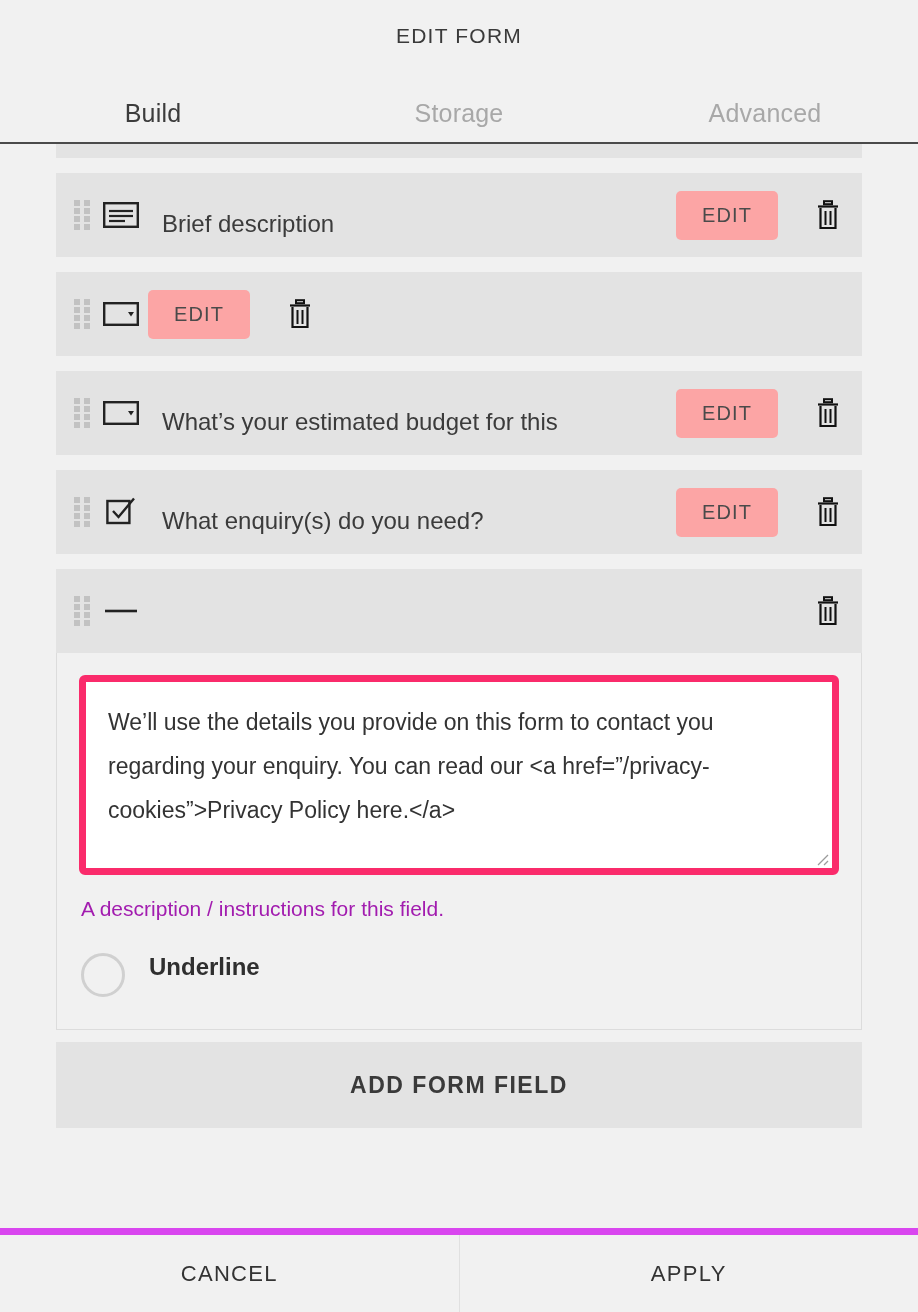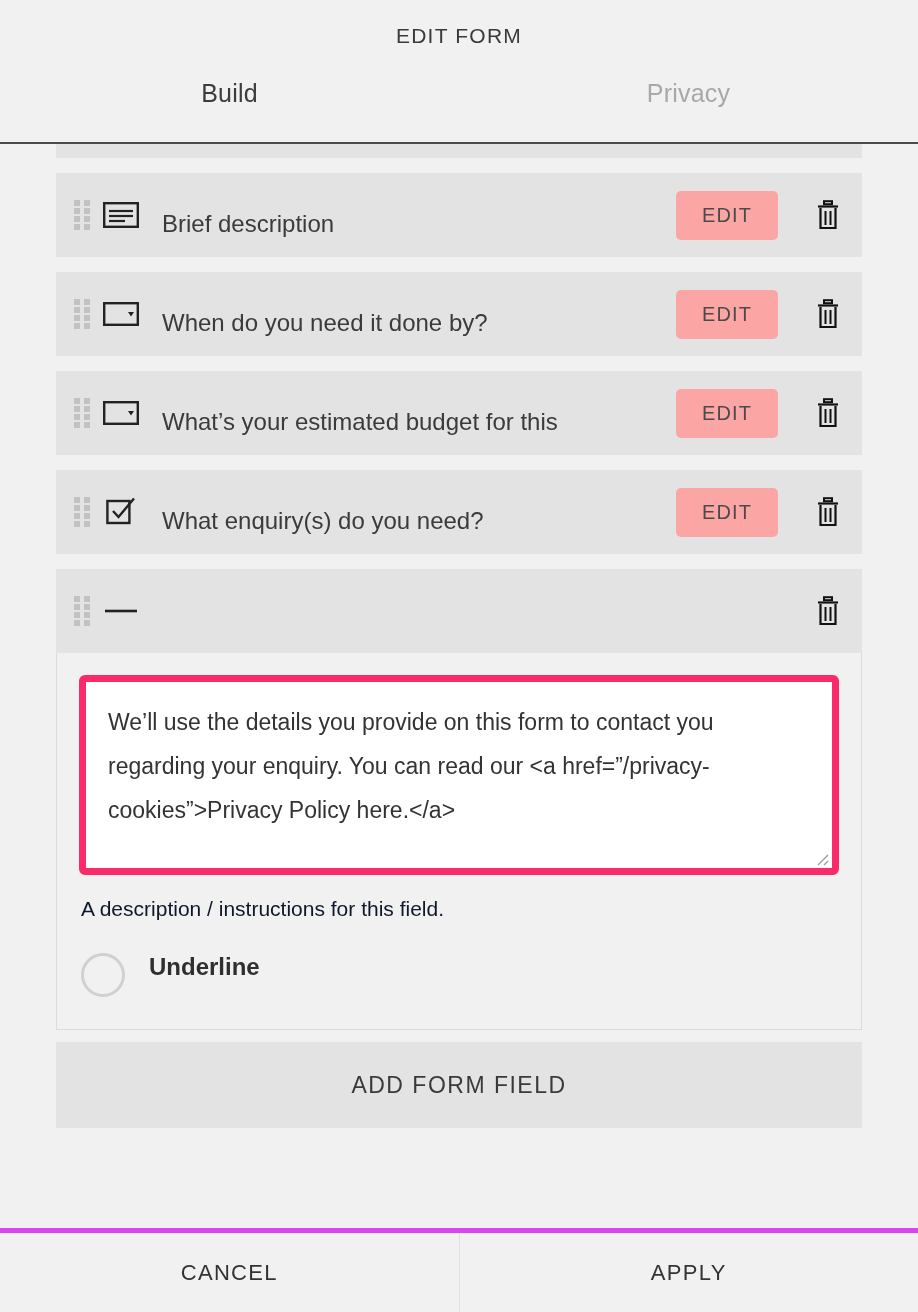--- a/index.html
+++ b/index.html
@@ -22,21 +22,21 @@
     text-align: center;
     font-size: 21px;
     letter-spacing: 1.2px;
     color: #3a3a3a;
     font-weight: 400;
     padding-top: 24px;
     height: 58px;
   }
   .tabs {
     display: flex;
-    align-items: center;
+    align-items: flex-end;
     height: 84px;
     padding: 0 0 14px 0;
   }
   .tab {
     flex: 1;
     text-align: center;
     font-size: 25px;
     color: #a8a8a8;
     font-weight: 400;
     letter-spacing: 0.2px;
@@ -149,21 +149,21 @@
     overflow: hidden;
   }
   .ta-resize {
     position: absolute;
     right: 3px; bottom: 2px;
     width: 16px; height: 16px;
     pointer-events: none;
   }
   .helper-text {
     font-size: 21px;
-    color: #0f172a;
+    color: #a21caf;
     padding: 22px 0 0 2px;
   }
   .opt-row {
     display: flex;
     align-items: flex-start;
     padding: 32px 0 6px 2px;
     cursor: pointer;
   }
   .radio {
     width: 44px; height: 44px;
@@ -184,26 +184,27 @@
     margin: 12px 56px 0 56px;
     background: #e3e3e3;
     border: none;
     width: calc(100% - 112px);
     height: 86px;
     font-family: "Liberation Sans", sans-serif;
     font-size: 23px;
     letter-spacing: 1.5px;
     color: #3a3a3a;
     cursor: pointer;
+    font-weight: bold;
   }
 
   
   .footer {
     height: 84px;
-    border-top: 5px solid #d946ef;
+    border-top: 7px solid #d946ef;
     display: flex;
     flex: 0 0 auto;
   }
   .footer-btn {
     flex: 1;
     background: #f1f1f1;
     border: none;
     font-family: "Liberation Sans", sans-serif;
     font-size: 22px;
     letter-spacing: 1.3px;
@@ -214,21 +215,22 @@
 </style>
 </head>
 <body>
 
 <div class="app">
 
   <div class="modal-title">EDIT FORM</div>
 
   <div class="tabs">
     <div class="tab active">Build</div>
-    <div class="tab">Privacy</div>
+    <div class="tab">Storage</div>
+    <div class="tab">Advanced</div>
   </div>
 
   <div class="scroll-body">
     <div class="scroll-inner">
 
       <div class="field-list">
 
         <div class="field-row">
           
           
@@ -279,21 +281,20 @@
               <i></i>
               <i></i>
               <i></i>
           </span>
           <span class="field-icon">
             <svg width="36" height="24" viewBox="0 0 36 24">
                 <rect x="1.2" y="1.2" width="33.6" height="21.6" fill="none" stroke="#222" stroke-width="2.4"></rect>
                 <path d="M25 10 L31 10 L28 14.5 Z" fill="#222"></path>
               </svg>
           </span>
-          <span class="field-label">When do you need it done by?</span>
           <button class="row-btn">EDIT</button>
           <button class="trash-btn">
             <svg width="24" height="30" viewBox="0 0 24 30">
                 <rect x="8" y="1.2" width="8" height="3" fill="none" stroke="#111" stroke-width="2"></rect>
                 <line x1="2" y1="6.5" x2="22" y2="6.5" stroke="#111" stroke-width="2.2"></line>
                 <path d="M4.5 8 L4.5 28 L19.5 28 L19.5 8" fill="none" stroke="#111" stroke-width="2.2"></path>
                 <line x1="9.5" y1="11" x2="9.5" y2="25" stroke="#111" stroke-width="2"></line>
                 <line x1="14.5" y1="11" x2="14.5" y2="25" stroke="#111" stroke-width="2"></line>
               </svg>
           </button>

